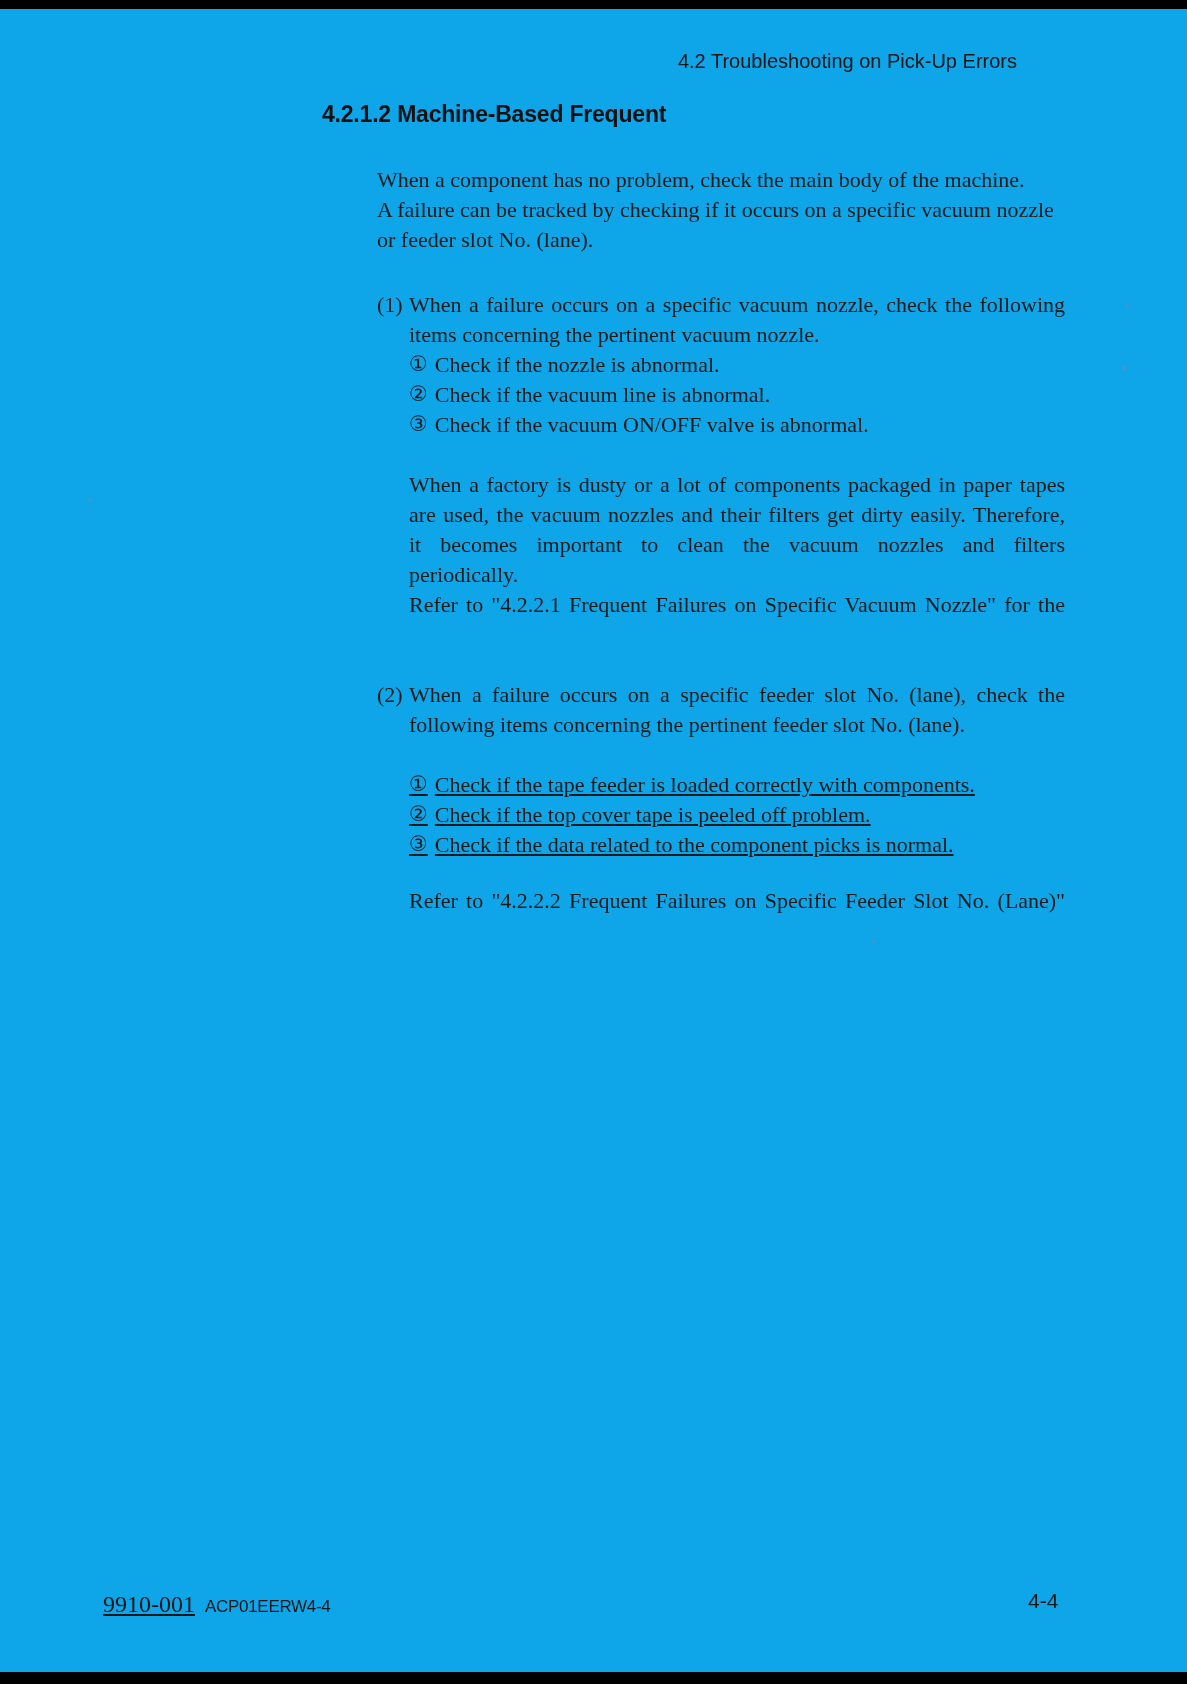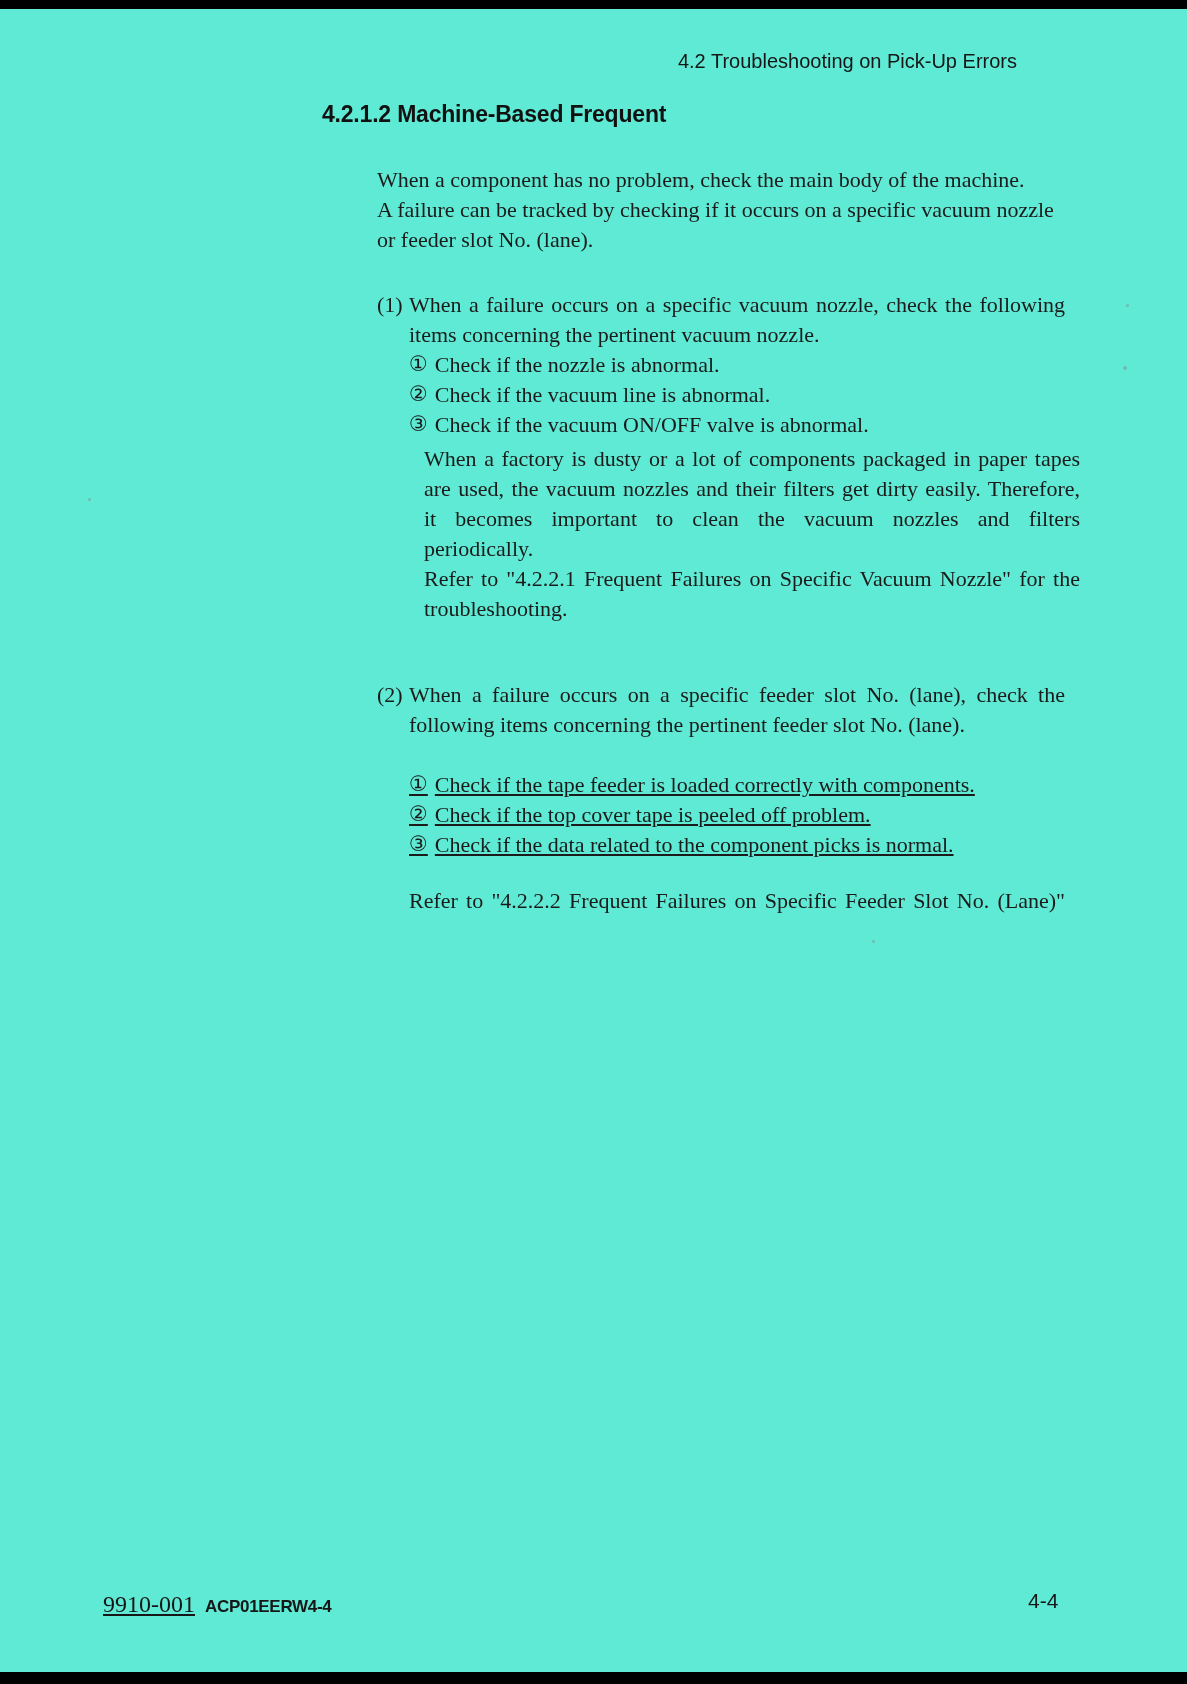--- a/index.html
+++ b/index.html
@@ -1,17 +1,17 @@
 <!DOCTYPE html>
 <html><head>
 <meta charset="utf-8">
 <style>
   html,body{margin:0;padding:0;background:#e8e8e8;}
   .page{
-    position:relative;width:1187px;height:1684px;background:#5eead4;
+    position:relative;width:1187px;height:1684px;background:#0ea5e9;
     font-family:"Liberation Serif",serif;color:#1b1b1b;overflow:hidden;
     margin:0 auto;
   }
   .bar{position:absolute;left:0;width:1187px;background:#000;}
   .bar.top{top:0;height:9px;}
   .bar.bottom{top:1672px;height:12px;}
 
   .running-header{
     position:absolute;top:48px;right:170px;
     font-family:"Liberation Sans",sans-serif;font-size:20px;line-height:26px;
@@ -29,34 +29,34 @@
   .j{text-align:justify;text-align-last:justify;}
   .indent{padding-left:32px;}
   .marker{position:absolute;left:0;top:0;font-size:22px;line-height:30px;}
   .cnum{
     font-family:"DejaVu Sans",sans-serif;font-size:21px;
     margin-right:7px;position:relative;top:-1px;
   }
 
   .intro{top:165px;left:377px;width:700px;}
   .item1{top:290px;left:377px;width:688px;}
-  .note1{top:444px;left:409px;width:656px;margin-left:15px;}
+  .note1{top:470px;left:409px;width:656px;}
   .item2{top:680px;left:377px;width:688px;}
   .subs2{top:770px;left:409px;width:656px;text-decoration:underline;}
   .note2{top:886px;left:409px;width:656px;}
 
   .footer-left{
     position:absolute;top:1591px;left:103px;white-space:nowrap;
   }
   .doc-number{
     font-family:"Liberation Serif",serif;font-size:24px;
     text-decoration:underline;color:#161616;
   }
   .doc-code{
-    font-family:"Liberation Sans",sans-serif;font-weight:bold;
+    font-family:"Liberation Sans",sans-serif;font-weight:normal;
     font-size:17px;letter-spacing:-0.3px;margin-left:10px;color:#161616;
   }
   .page-number{
     position:absolute;top:1589px;left:1028px;
     font-family:"Liberation Sans",sans-serif;font-size:21px;color:#161616;
   }
 
   .speck{position:absolute;background:#8a8a8a;border-radius:50%;opacity:.5;}
 </style>
 </head>
@@ -91,21 +91,20 @@
       <span class="cnum">③</span><span>Check if the vacuum ON/OFF valve is abnormal.</span>
     </div>
   </div>
 
   <div class="block note1">
     <div class="line j">When a factory is dusty or a lot of components packaged in paper tapes</div>
     <div class="line j">are used, the vacuum nozzles and their filters get dirty easily. Therefore,</div>
     <div class="line j">it becomes important to clean the vacuum nozzles and filters</div>
     <div class="line">periodically.</div>
     <div class="line j">Refer to "4.2.2.1 Frequent Failures on Specific Vacuum Nozzle" for the</div>
-    <div class="line">troubleshooting.</div>
   </div>
 
   <div class="block item2">
     <span class="marker">(2)</span>
     <div class="line indent j">When a failure occurs on a specific feeder slot No. (lane), check the</div>
     <div class="line indent">following items concerning the pertinent feeder slot No. (lane).</div>
   </div>
 
   <div class="block subs2">
     <div class="line">

